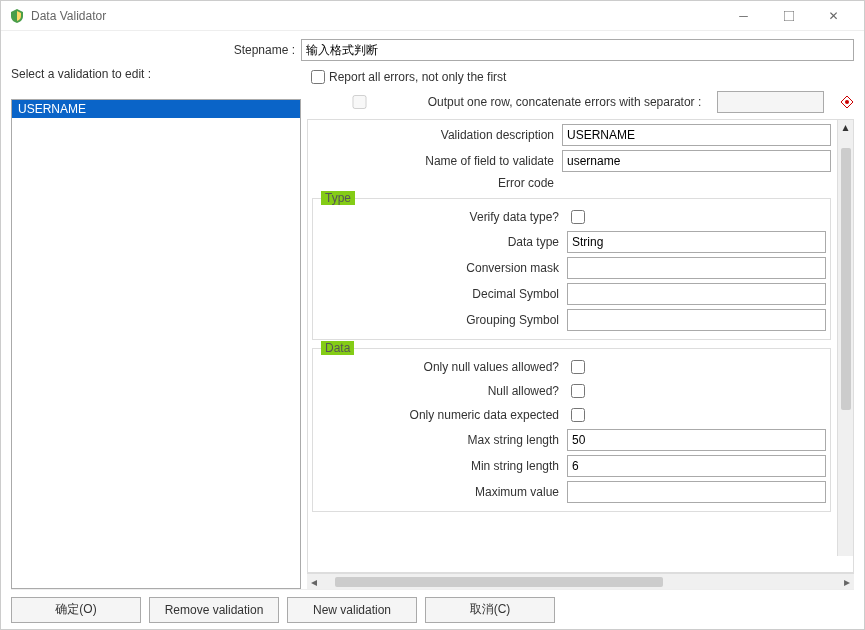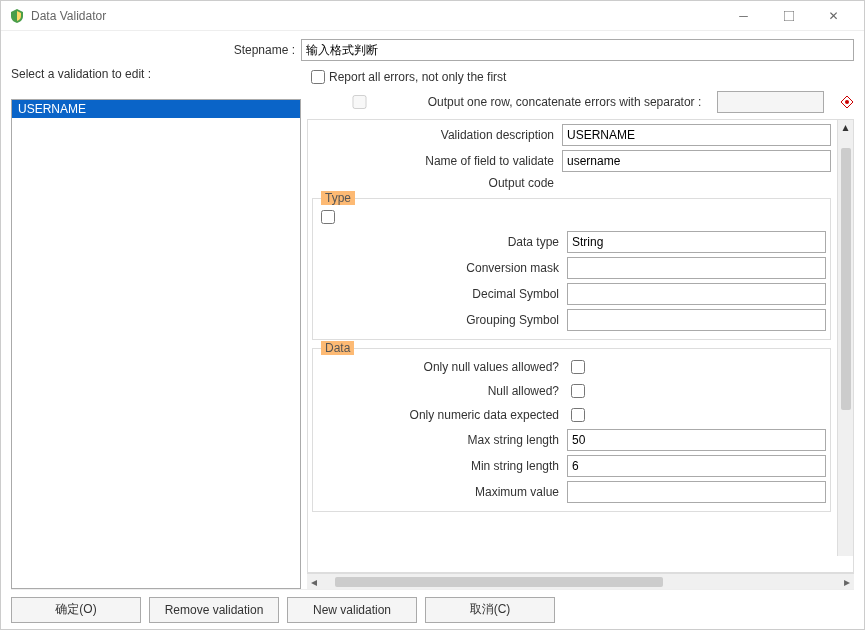--- a/index.html
+++ b/index.html
@@ -25,21 +25,21 @@
 .toprow { display: flex; align-items: center; margin-bottom: 4px; }
 .chk { width: 14px; height: 14px; margin-right: 4px; }
 .seprow { display: flex; align-items: center; gap: 16px; margin-bottom: 6px; }
 .seprow input { flex: 1; }
 .diamond { width: 14px; height: 14px; }
 .scrollarea { flex: 1; border: 1px solid #ddd; overflow: auto; position: relative; padding: 4px 22px 4px 4px; }
 .frow { display: flex; align-items: center; margin-bottom: 4px; }
 .frow .flbl { width: 250px; text-align: right; padding-right: 8px; }
 .frow .fval { flex: 1; }
 .group { border: 1px solid #ddd; margin-top: 8px; padding: 8px 4px 4px 4px; position: relative; }
-.group-title { position: absolute; top: -8px; left: 8px; background: #fdba74; padding: 0 4px; color: #555; }
+.group-title { position: absolute; top: -8px; left: 8px; background: #84cc16; padding: 0 4px; color: #555; }
 .hscroll { height: 16px; background: #f0f0f0; border-top: 1px solid #ddd; display: flex; align-items: center; }
 .hscroll .thumb { width: 60%; height: 10px; background: #ccc; margin-left: 14px; border-radius: 2px; }
 .hscroll .arrow { width: 14px; text-align: center; color: #666; }
 .vscroll { position: absolute; right: 0; top: 0; bottom: 16px; width: 16px; background: #f0f0f0; border-left: 1px solid #ddd; display: flex; flex-direction: column; align-items: center; }
 .vscroll .thumb { height: 60%; width: 10px; background: #ccc; margin-top: 14px; border-radius: 2px; }
 .btnbar { height: 40px; display: flex; align-items: center; justify-content: flex-start; gap: 8px; border-top: 1px solid #eee; }
 .btn { min-width: 130px; height: 26px; border: 1px solid #aaa; background: #f5f5f5; display: flex; align-items: center; justify-content: center; cursor: pointer; }
 </style>
 </head>
 <body>
@@ -92,26 +92,27 @@
         <div class="scrollarea">
           <div class="frow">
               <div class="flbl">Validation description</div>
               <div class="fval"><input type="text" value="USERNAME" style=""></div>
             </div>
           <div class="frow">
               <div class="flbl">Name of field to validate</div>
               <div class="fval"><input type="text" value="username" style=""></div>
             </div>
           <div class="frow">
-              <div class="flbl">Output code</div>
+              <div class="flbl">Error code</div>
             </div>
 
           <div class="group">
             <div class="group-title">Type</div>
             <div class="frow">
+                <div class="flbl">Verify data type?</div>
                 <div class="fval"><input type="checkbox" class="chk" style=""></div>
               </div>
             <div class="frow">
                 <div class="flbl">Data type</div>
                 <div class="fval"><input type="text" value="String" style=""></div>
               </div>
             <div class="frow">
                 <div class="flbl">Conversion mask</div>
                 <div class="fval"><input type="text" value="" style=""></div>
               </div>

